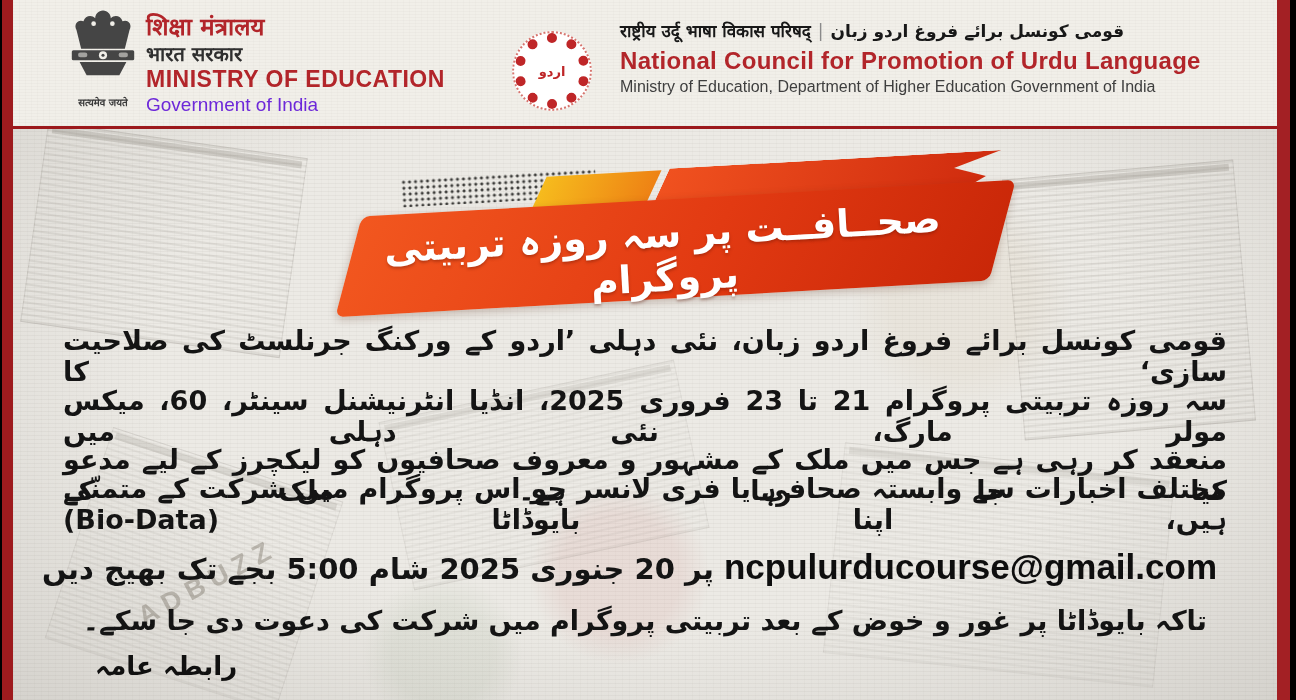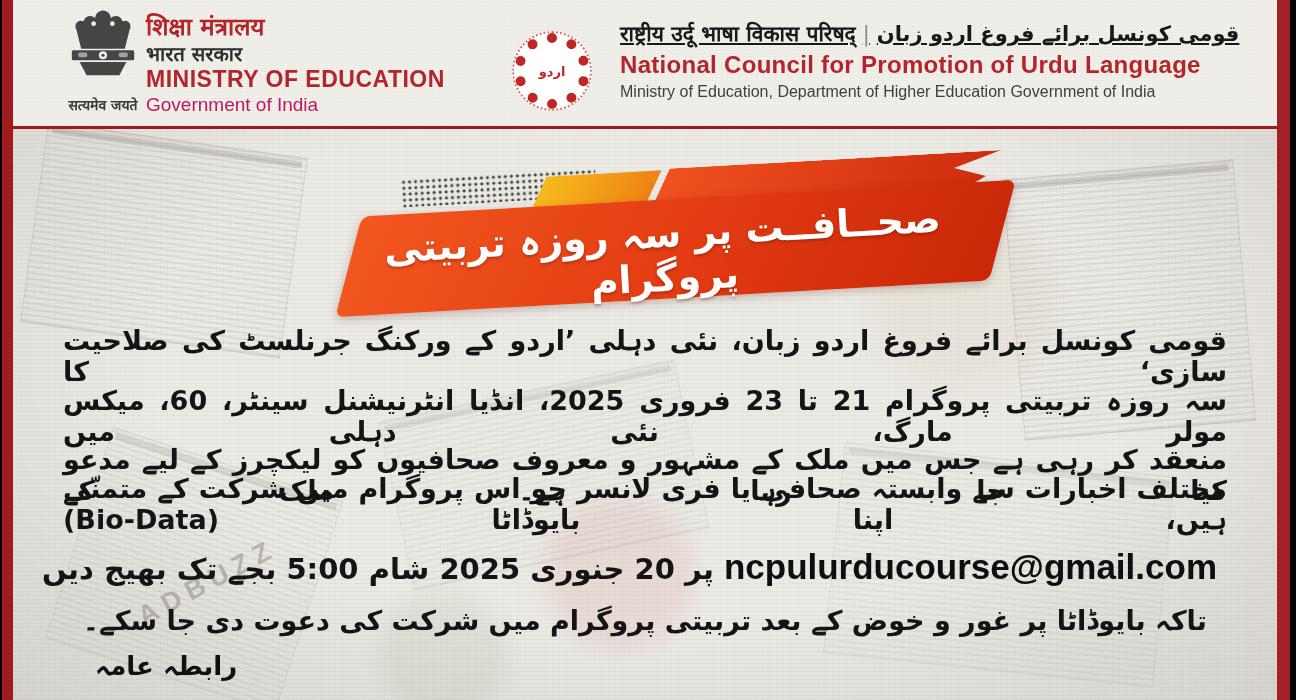--- a/index.html
+++ b/index.html
@@ -13,35 +13,35 @@
 
   
   .header{position:absolute;left:13px;right:19px;top:0;height:126px;background:#f1efe9;}
   .header::before{content:"";position:absolute;inset:0;opacity:.6;
       background:repeating-linear-gradient(0deg,rgba(120,112,100,.07) 0 1px,transparent 1px 3px),
                  repeating-linear-gradient(90deg,rgba(120,112,100,.04) 0 1px,transparent 1px 6px);}
   .divider{position:absolute;left:13px;right:19px;top:126px;height:3px;background:#9c191c;z-index:15;}
 
   .gov-emblem{position:absolute;left:44px;top:8px;width:92px;text-align:center;}
   .gov-emblem svg{display:block;margin:0 auto;}
-  .emblem-motto{font-family:"DejaVu Sans",sans-serif;font-size:14px;color:#3a3a3a;font-weight:bold;margin-top:1px;}
+  .emblem-motto{font-family:"DejaVu Sans",sans-serif;font-size:10px;color:#3a3a3a;font-weight:bold;margin-top:1px;}
   .gov-text{position:absolute;left:133px;top:14px;line-height:1.12;}
   .gov-hi-title{font-family:"DejaVu Sans",sans-serif;font-size:24px;font-weight:bold;color:#b2252a;}
   .gov-hi-sub{font-family:"DejaVu Sans",sans-serif;font-size:20px;font-weight:bold;color:#2f2f2f;margin-top:2px;}
   .gov-en-title{font-size:23px;font-weight:bold;color:#b2252a;letter-spacing:.5px;margin-top:2px;}
-  .gov-en-sub{font-size:19px;color:#be185d;margin-top:1px;}
+  .gov-en-sub{font-size:19px;color:#6d28d9;margin-top:1px;}
 
   .ncpul-logo{position:absolute;left:499px;top:31px;width:80px;height:80px;border-radius:50%;
               background:#ffffff;}
   .ncpul-logo::before{content:"";position:absolute;inset:2px;border:10px dotted #bf2628;border-radius:50%;}
   .ncpul-logo::after{content:"";position:absolute;inset:0;border:2px dotted #d6766f;border-radius:50%;}
   .ncpul-center{position:absolute;inset:26px;display:flex;align-items:center;justify-content:center;
                 color:#bf2628;font-family:"DejaVu Sans",sans-serif;font-size:13px;font-weight:bold;}
   .council-text{position:absolute;left:607px;top:22px;line-height:1.15;}
-  .council-l1{font-size:21px;color:#181818;font-weight:bold;font-family:"DejaVu Sans",sans-serif;text-decoration:underline;}
+  .council-l1{font-size:17px;color:#181818;font-weight:bold;font-family:"DejaVu Sans",sans-serif;}
   .council-sep{color:#8a8a8a;font-weight:normal;padding:0 7px;}
   .council-urdu{font-family:"DejaVu Sans",sans-serif;font-weight:bold;}
   .council-l2{font-size:24px;font-weight:bold;color:#b2252a;margin-top:5px;letter-spacing:.3px;}
   .council-l3{font-size:16px;color:#3e3e3e;margin-top:4px;}
 
   
   .poster{position:absolute;left:13px;right:19px;top:129px;bottom:0;background:#eceae5;overflow:hidden;}
   .poster::before{content:"";position:absolute;inset:0;z-index:0;
       background:
         radial-gradient(circle at 48% 78%,rgba(205,130,125,.14) 0 60px,transparent 90px),

